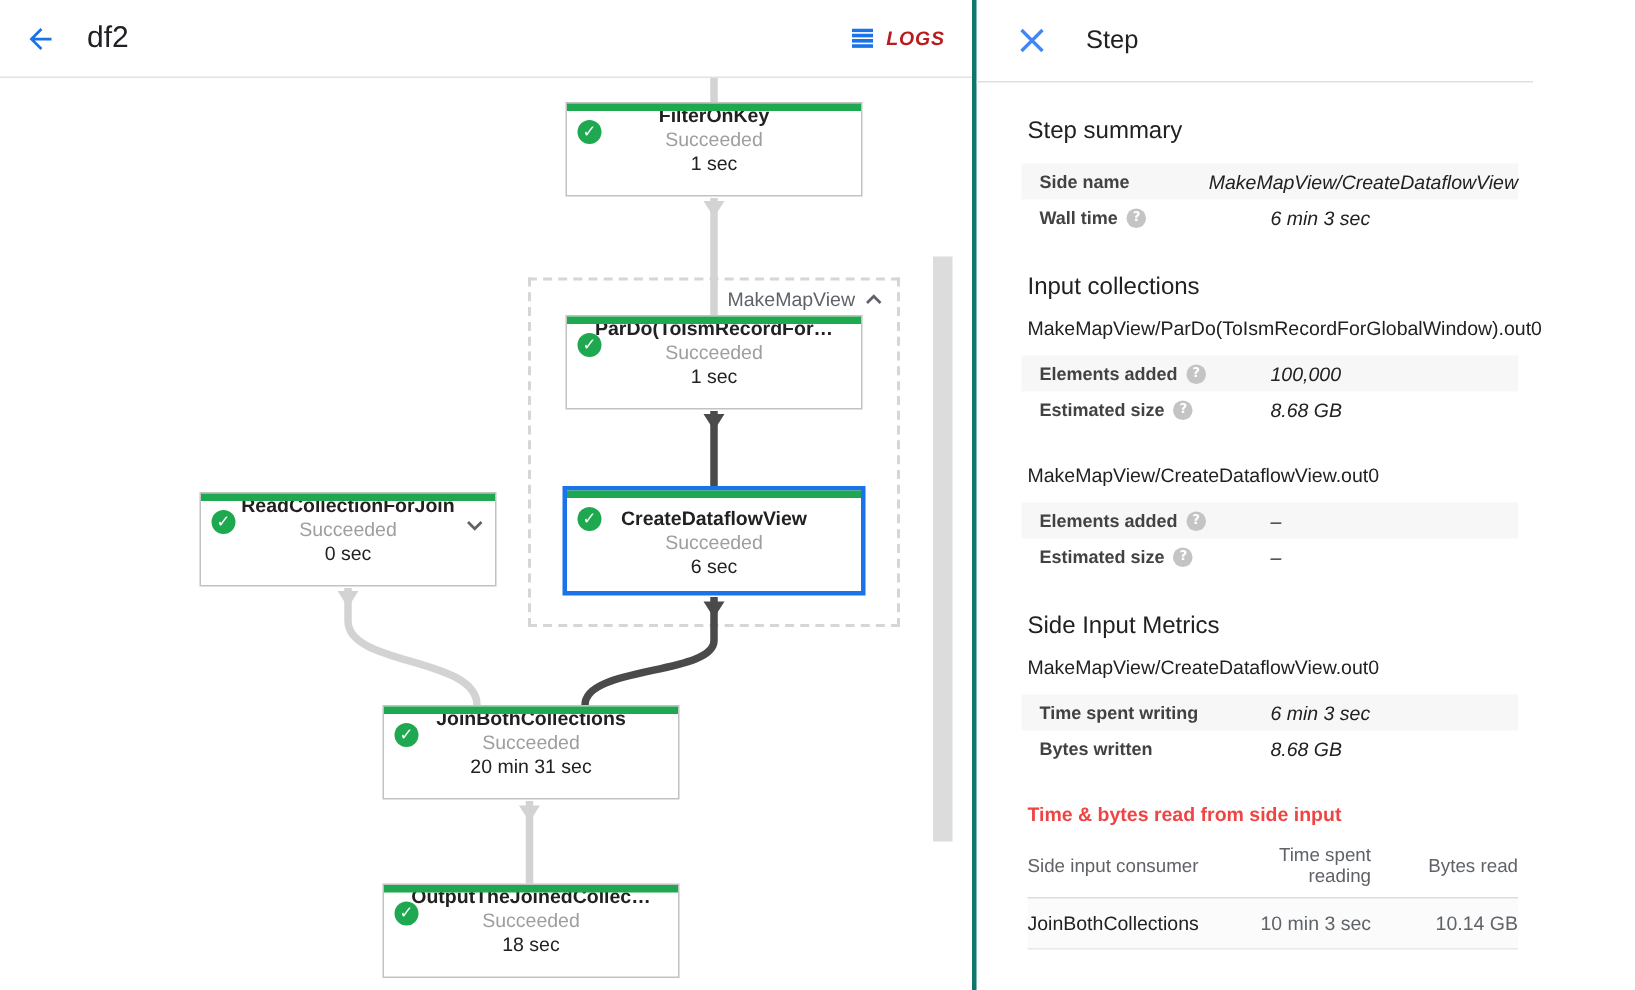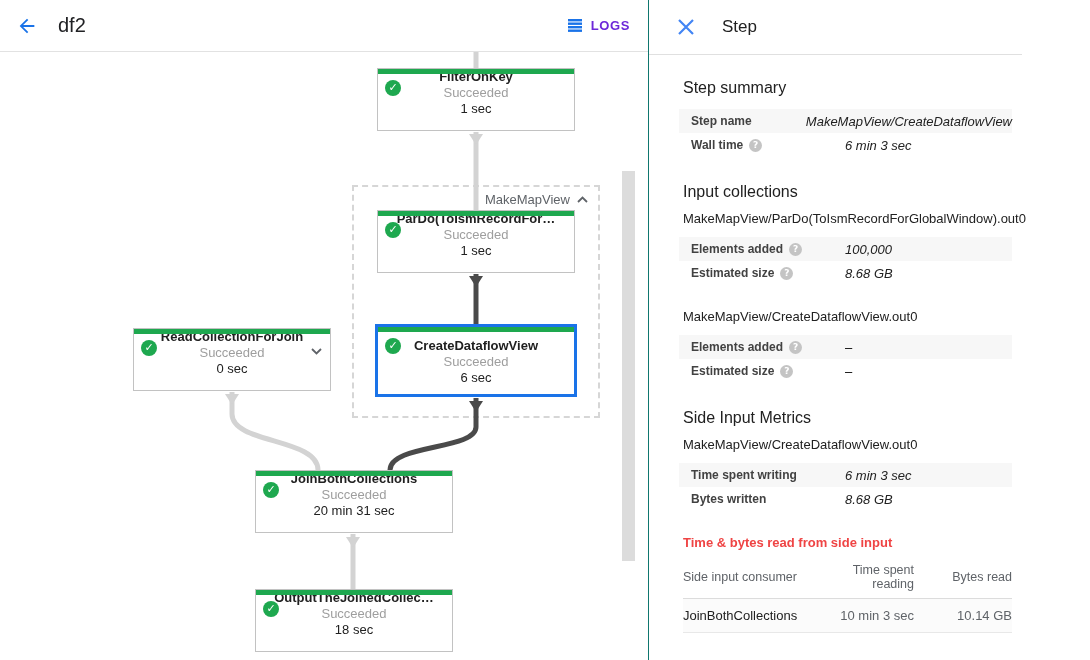--- a/index.html
+++ b/index.html
@@ -7,22 +7,22 @@
   body { font-family:"Liberation Sans","DejaVu Sans",sans-serif; width:1090px; height:660px; overflow:hidden; }
   .app { position:relative; width:1090px; height:660px; background:#fff;border-radius:13px; }
 
   
   .left-panel { position:absolute; left:0; top:0; width:648px; height:660px; }
   .left-header { position:absolute; left:0; top:0; right:0; height:52px; display:flex; align-items:center;
                  padding:0 18px 0 10px; border-bottom:1px solid #e2e2e2; background:#fff; }
   .back-btn { width:34px; height:34px; display:flex; align-items:center; justify-content:center; cursor:pointer; }
   .job-title { margin-left:14px; font-size:20px; color:#202124; }
   .spacer { flex:1; }
-  .logs-btn { display:flex; align-items:center; gap:7px; color:#6d28d9; font-size:13px; font-weight:bold;
-              letter-spacing:0.6px; cursor:pointer; }
+  .logs-btn { display:flex; align-items:center; gap:7px; color:#b91c1c; font-size:13px; font-weight:bold;
+              letter-spacing:0.6px; cursor:pointer;font-style:italic; }
 
   .graph-area { position:absolute; left:0; top:52px; width:648px; height:608px; background:#fff; overflow:hidden; }
   .edges { position:absolute; left:0; top:0; z-index:2; }
 
   .group-box { position:absolute; left:352px; top:133px; width:248px; height:233px;
                border:2px dashed #d6d6d6; z-index:1; background:transparent; }
   .group-label { position:absolute; top:5px; right:10px; display:flex; align-items:center; gap:7px;
                  font-size:13px; color:#5f6368; cursor:pointer; }
 
   .node { position:absolute; width:198px; height:63px; background:#fff; border:1px solid #c2c2c2;
@@ -41,21 +41,21 @@
   .n-create { left:375px; top:272px; width:202px; height:73px; border:3px solid #1a73e8; }
   .n-create .title { margin-top:11px; }
   .n-read   { left:133px; top:276px; }
   .n-join   { left:255px; top:418px; }
   .n-output { left:255px; top:537px; }
 
   .graph-scrollbar { position:absolute; left:622px; top:119px; width:13px; height:390px; background:#dcdcdc; z-index:4; }
 
   
   .right-panel { position:absolute; left:648px; top:0; width:374px; height:660px; background:#fff;
-                 border-left:1px solid #0f766e; }
+                 border-left:3px solid #0f766e; }
   .right-header { height:55px; display:flex; align-items:center; padding-left:25px; border-bottom:1px solid #e0e0e0; }
   .close-btn { width:24px; height:24px; display:flex; align-items:center; justify-content:center; cursor:pointer; }
   .panel-title { margin-left:24px; font-size:17px; color:#212121; }
   .panel-body { padding:0 10px 0 34px; }
 
   .section { margin-top:26px; }
   .section.first { margin-top:24px; }
   .section h2 { margin:0 0 12px; font-size:16px; font-weight:400; color:#212121; }
   .collection-name { font-size:13px; color:#212121; margin:-2px 0 11px; }
 
@@ -193,21 +193,21 @@
       </div>
       <div class="panel-title">Step</div>
     </div>
 
     <div class="panel-body">
 
       <div class="section first">
         <h2>Step summary</h2>
         <div class="kv alt">
           <div class="k">
-              <span>Step name</span>
+              <span>Side name</span>
             </div>
           <div class="v">MakeMapView/CreateDataflowView</div>
         </div>
         <div class="kv">
           <div class="k">
               <span>Wall time</span>
             <span class="help-icon">?</span>
             </div>
           <div class="v">6 min 3 sec</div>
         </div>

